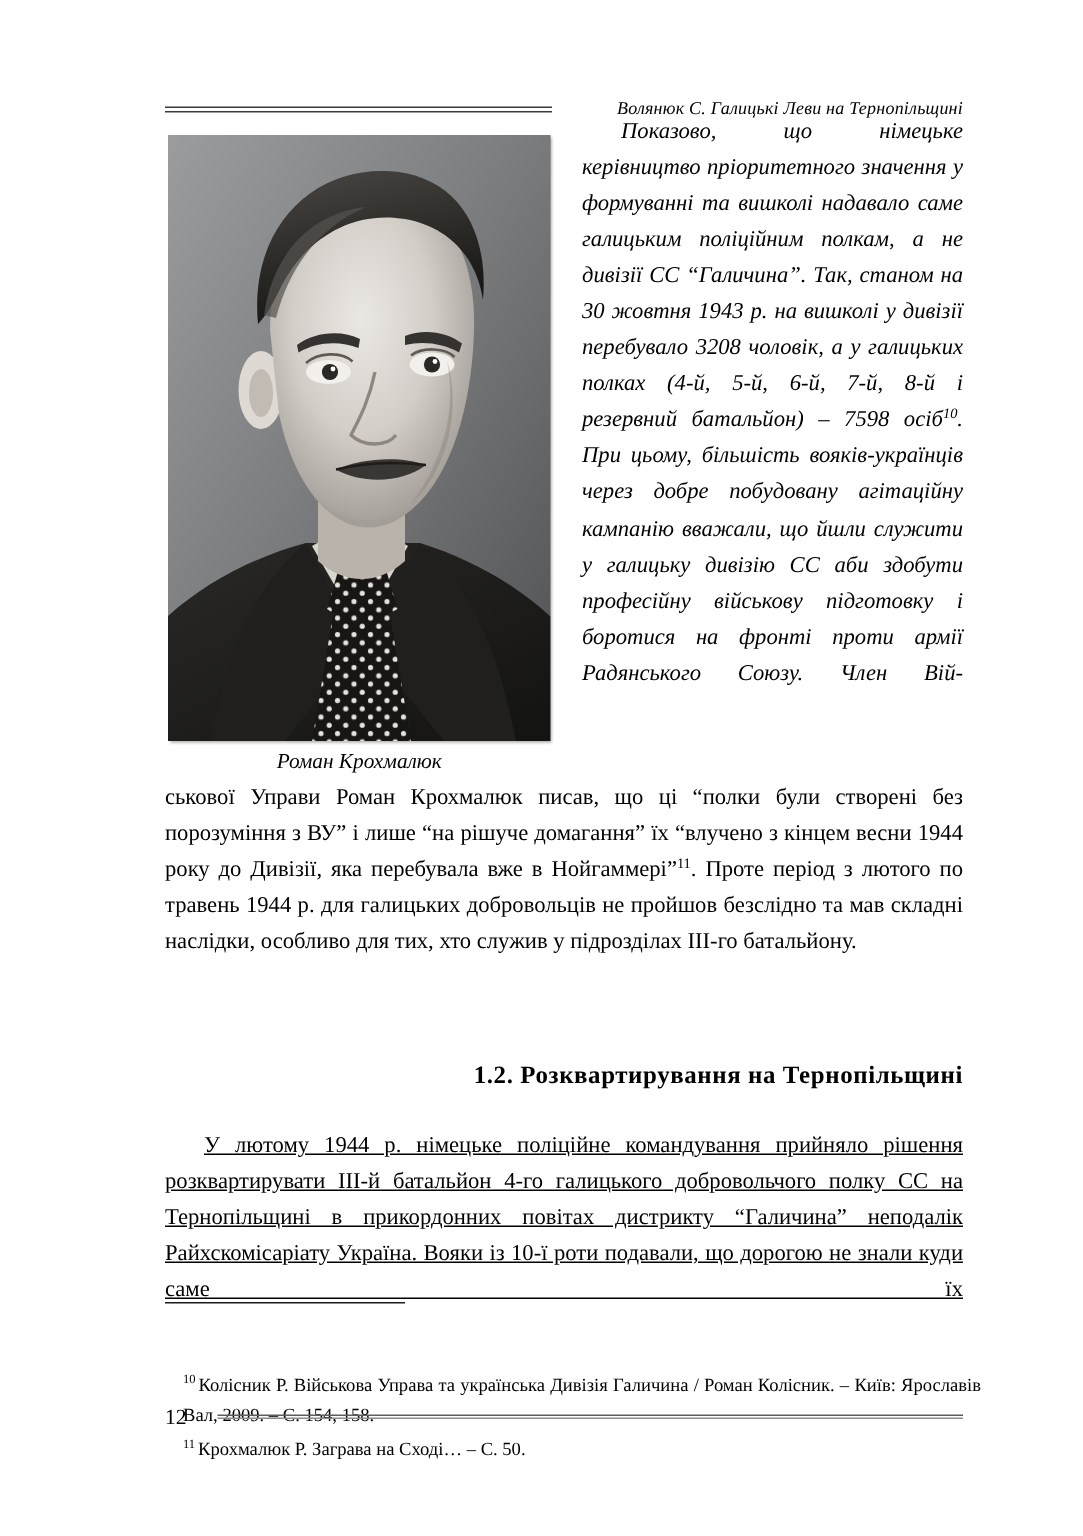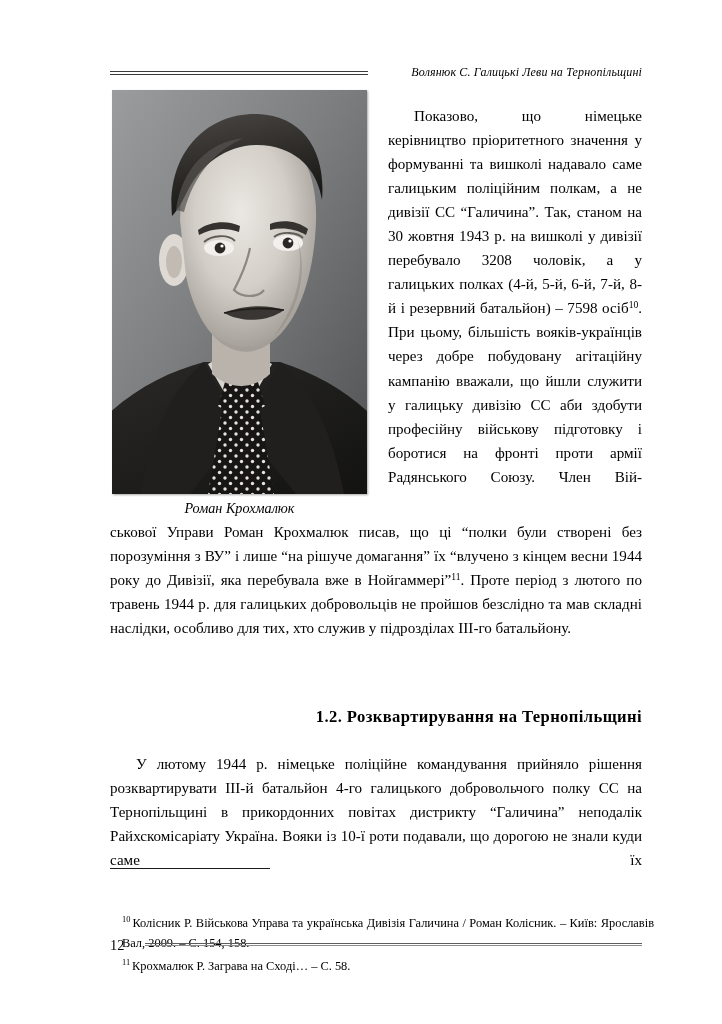--- a/index.html
+++ b/index.html
@@ -74,27 +74,28 @@
     text-align: center;
     font-style: italic;
     font-size: 14.2px;
     line-height: 19px;
   }
 
   
   .col-right {
     position: absolute;
     left: 388px;
-    top: 104px;
+    top: 76px;
     width: 254px;
     font-size: 15.1px;
     line-height: 24.05px;
     text-align: justify;
     text-align-last: justify;
     hyphens: manual;
+    font-style: italic;
   }
   .col-right p { margin: 0; }
   .indent { display: inline-block; width: 26px; }
 
   
   .body-block {
     position: absolute;
     left: 110px;
     top: 520px;
     width: 532px;
@@ -122,20 +123,21 @@
   
   .body-block2 {
     position: absolute;
     left: 110px;
     top: 752px;
     width: 532px;
     font-size: 15.1px;
     line-height: 24.05px;
     text-align: justify;
     text-align-last: justify;
+    text-decoration: underline;
   }
   .body-block2 p { margin: 0; }
 
   
   .footnote-rule {
     position: absolute;
     left: 110px;
     top: 868px;
     width: 160px;
     height: 0;
@@ -296,21 +298,21 @@
       <span class="indent"></span><span>У лютому 1944 р. німецьке поліційне командування прийняло рішення розквартирувати ІІІ-й батальйон 4-го галицького добровольчого полку СС на Тернопільщині в прикордонних повітах дистрикту “Галичина” неподалік Райхскомісаріату Україна. Вояки із 10-ї роти подавали, що дорогою не знали куди саме їх</span>
     </p>
   </div>
 
   <div class="footnote-rule"></div>
   <div class="footnotes">
     <p>
       <span class="fn-mark">10</span><span>Колісник Р. Військова Управа та українська Дивізія Галичина / Роман Коліс­ник. – Київ: Ярославів Вал, 2009. – С. 154, 158.</span>
     </p>
     <p>
-      <span class="fn-mark">11</span><span>Крохмалюк Р. Заграва на Сході… – С. 58.</span>
+      <span class="fn-mark">11</span><span>Крохмалюк Р. Заграва на Сході… – С. 50.</span>
     </p>
   </div>
 
   <div class="footer">
     <div class="page-number">12</div>
     <div class="footer-rule"></div>
   </div>
 
 </div>
 

